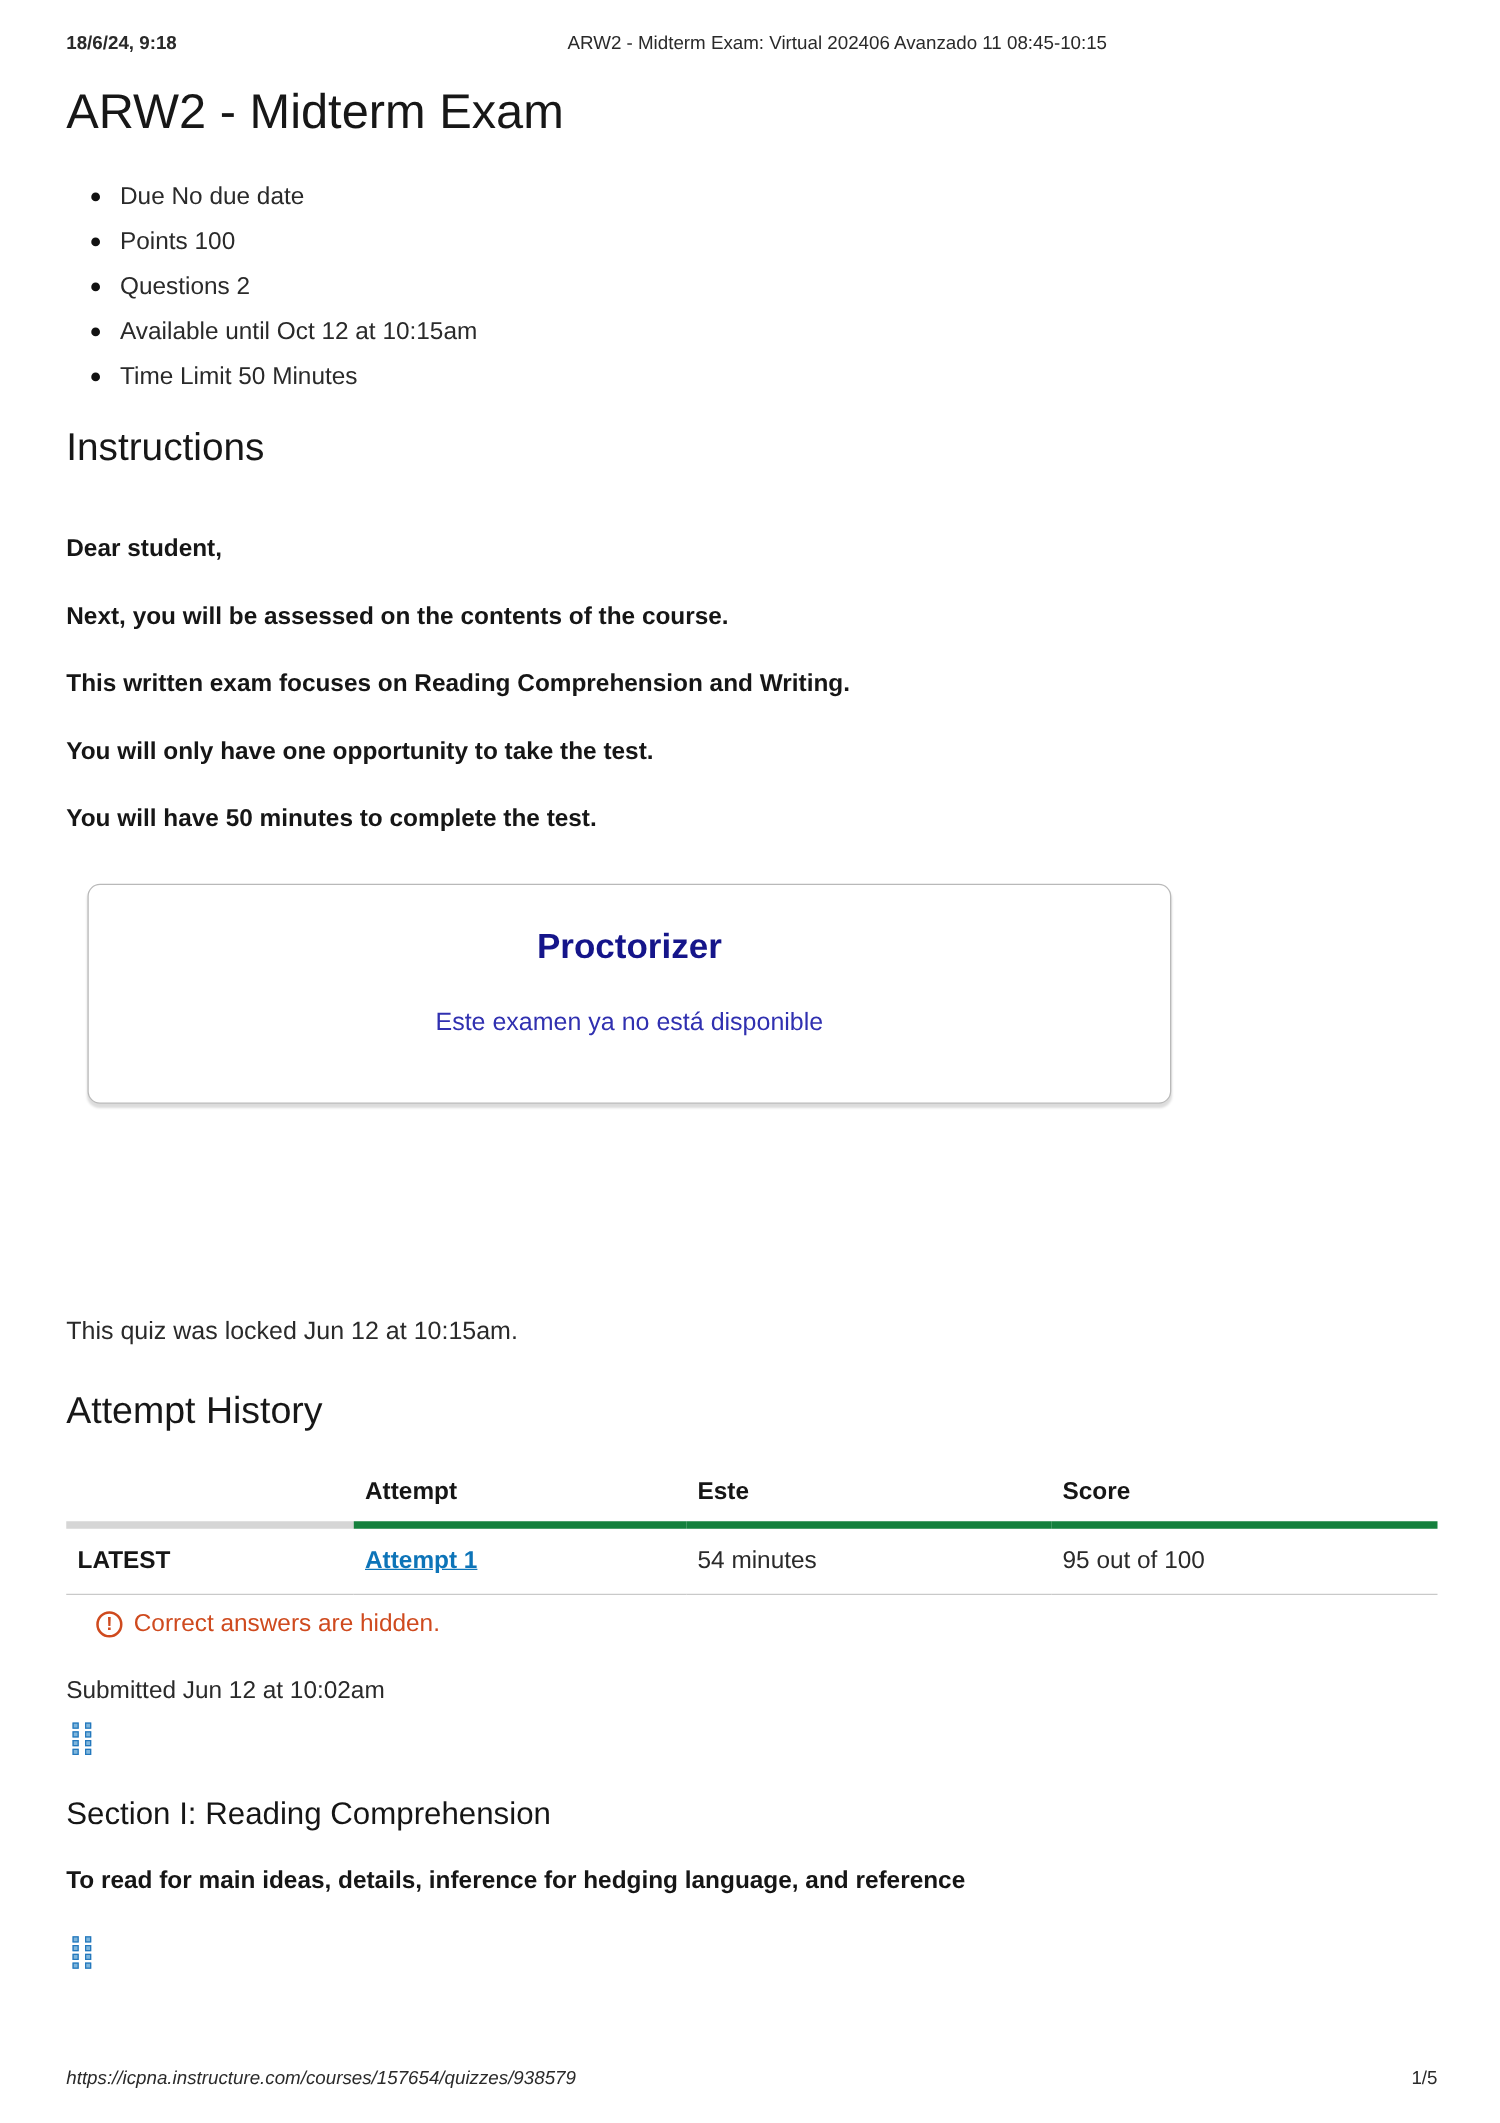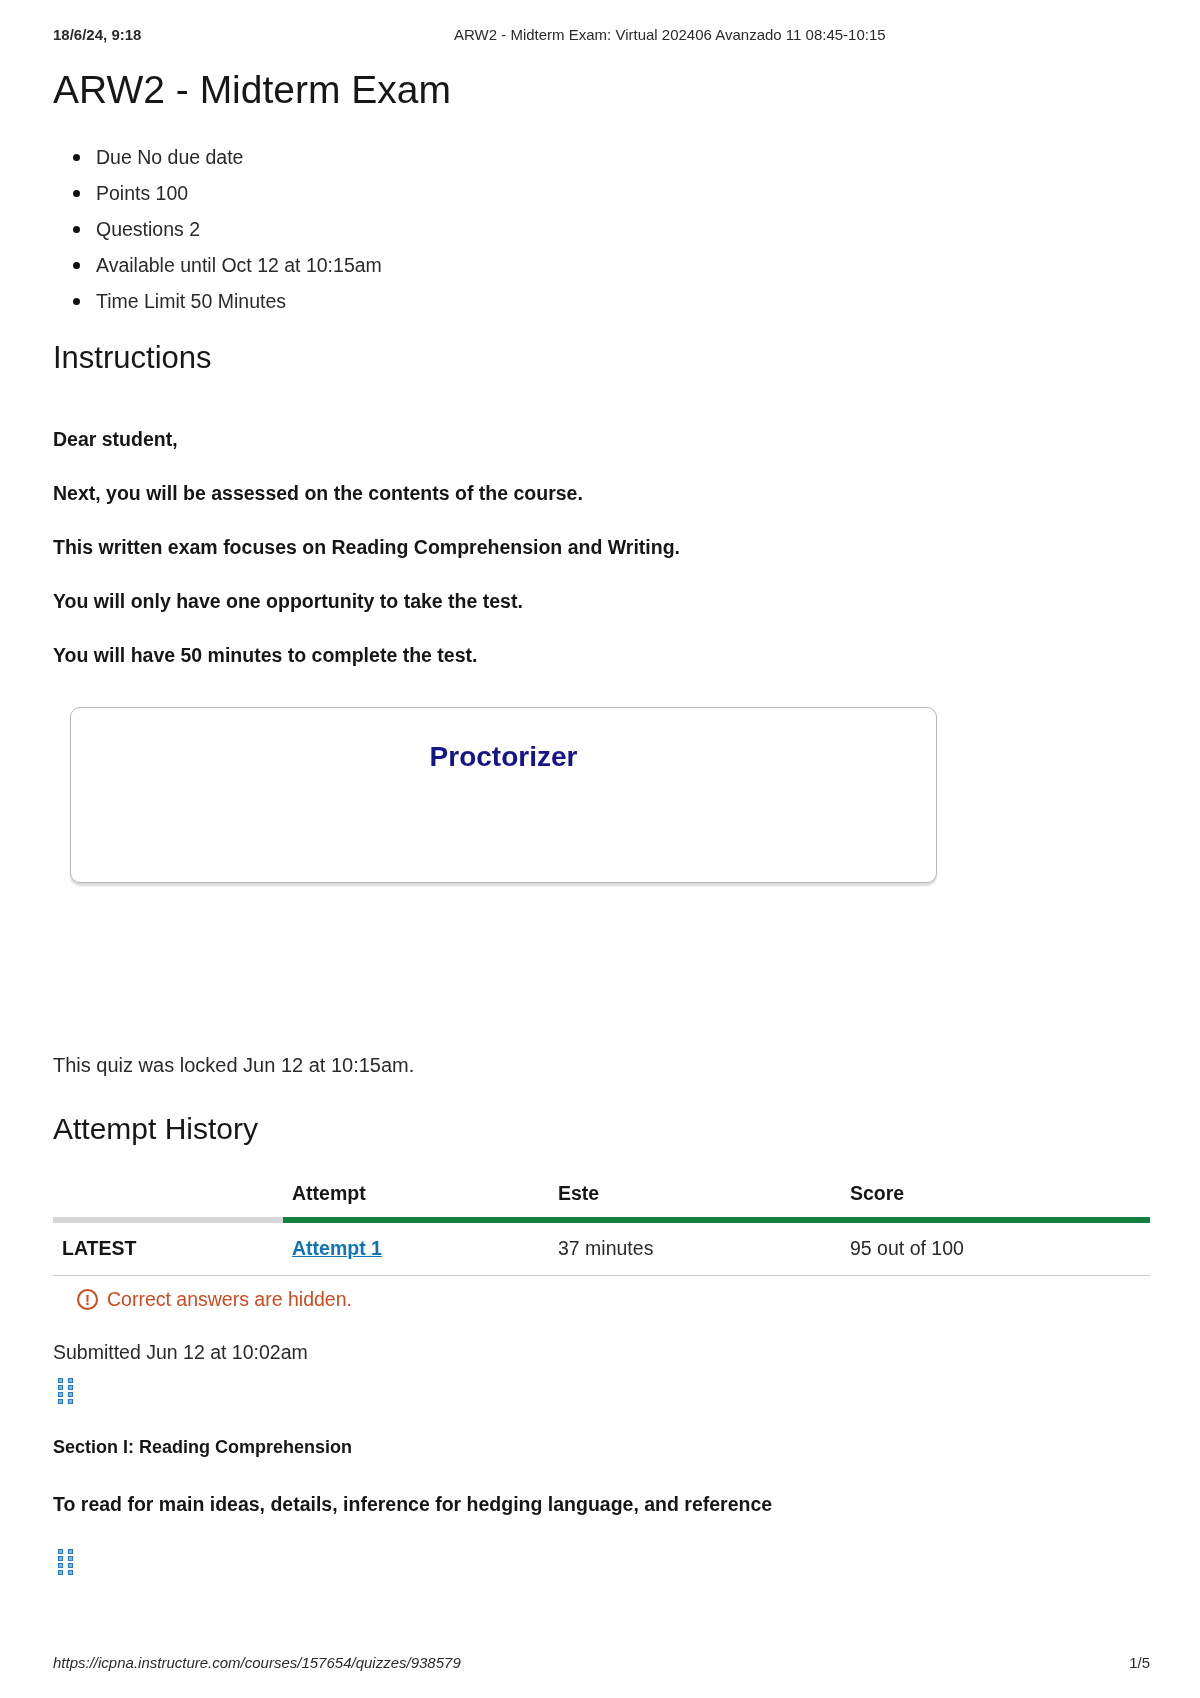--- a/index.html
+++ b/index.html
@@ -108,21 +108,21 @@
     grid-template-rows: repeat(4, 5px);
     column-gap: 5px; row-gap: 2px;
     cursor: grab;
   }
   .drag-handle span {
     width: 5px; height: 5px;
     background: #7fb6dc;
     border: 1.4px solid var(--drag_handle, #2478bd);
   }
 
-  .section-heading { font-size: 18px; font-weight: 700; color: #161616; }
+  .section-heading { font-size: 25px; font-weight: 400; color: #161616; }
   .section-desc { font-size: 19.5px; font-weight: 700; color: #161616; }
 
   .footer-page { font-size: 15px; color: #2a2a2a; }
 </style>
 </head>
 <body style="--link: #0d74b8; --proctorizer_title: #15158a; --proctorizer_message: #3030b0; --warning: #cf4a1e; --drag_handle: #2478bd;">
 
 <div class="abs print-meta" style="left:53px; top:26px;font-weight:bold;">18/6/24, 9:18</div>
 <div class="abs print-meta" style="left:454px; top:26px;">ARW2 - Midterm Exam: Virtual 202406 Avanzado 11 08:45-10:15</div>
 
@@ -139,20 +139,21 @@
 <h2 class="abs h2" style="left:53px; top:340px;">Instructions</h2>
 
 <p class="abs para-bold" style="left:53px; top:428px;">Dear student,</p>
 <p class="abs para-bold" style="left:53px; top:482px;">Next, you will be assessed on the contents of the course.</p>
 <p class="abs para-bold" style="left:53px; top:536px;">This written exam focuses on Reading Comprehension and Writing.</p>
 <p class="abs para-bold" style="left:53px; top:590px;">You will only have one opportunity to take the test.</p>
 <p class="abs para-bold" style="left:53px; top:644px;">You will have 50 minutes to complete the test.</p>
 
 <div class="abs proctor-box">
   <div class="proctor-title">Proctorizer</div>
+  <div class="proctor-msg">Este examen ya no está disponible</div>
 </div>
 
 <div class="abs locked-notice" style="left:53px; top:1054px;">This quiz was locked Jun 12 at 10:15am.</div>
 
 <h2 class="abs attempt-history-heading" style="left:53px; top:1112px;">Attempt History</h2>
 
 <table class="abs attempt-table">
   <colgroup>
       <col class="c1">
       <col class="c2">
@@ -164,21 +165,21 @@
       <th class="blank"></th>
       <th>Attempt</th>
       <th>Este</th>
       <th>Score</th>
     </tr>
   </thead>
   <tbody>
     <tr>
       <td><span class="latest-label">LATEST</span></td>
       <td><a class="attempt-link">Attempt 1</a></td>
-      <td>37 minutes</td>
+      <td>54 minutes</td>
       <td>95 out of 100</td>
     </tr>
   </tbody>
 </table>
 
 <div class="abs warning-row" style="left:77px; top:1288px;">
   <span class="warning-icon">!</span>
   <span class="warning-text">Correct answers are hidden.</span>
 </div>
 

